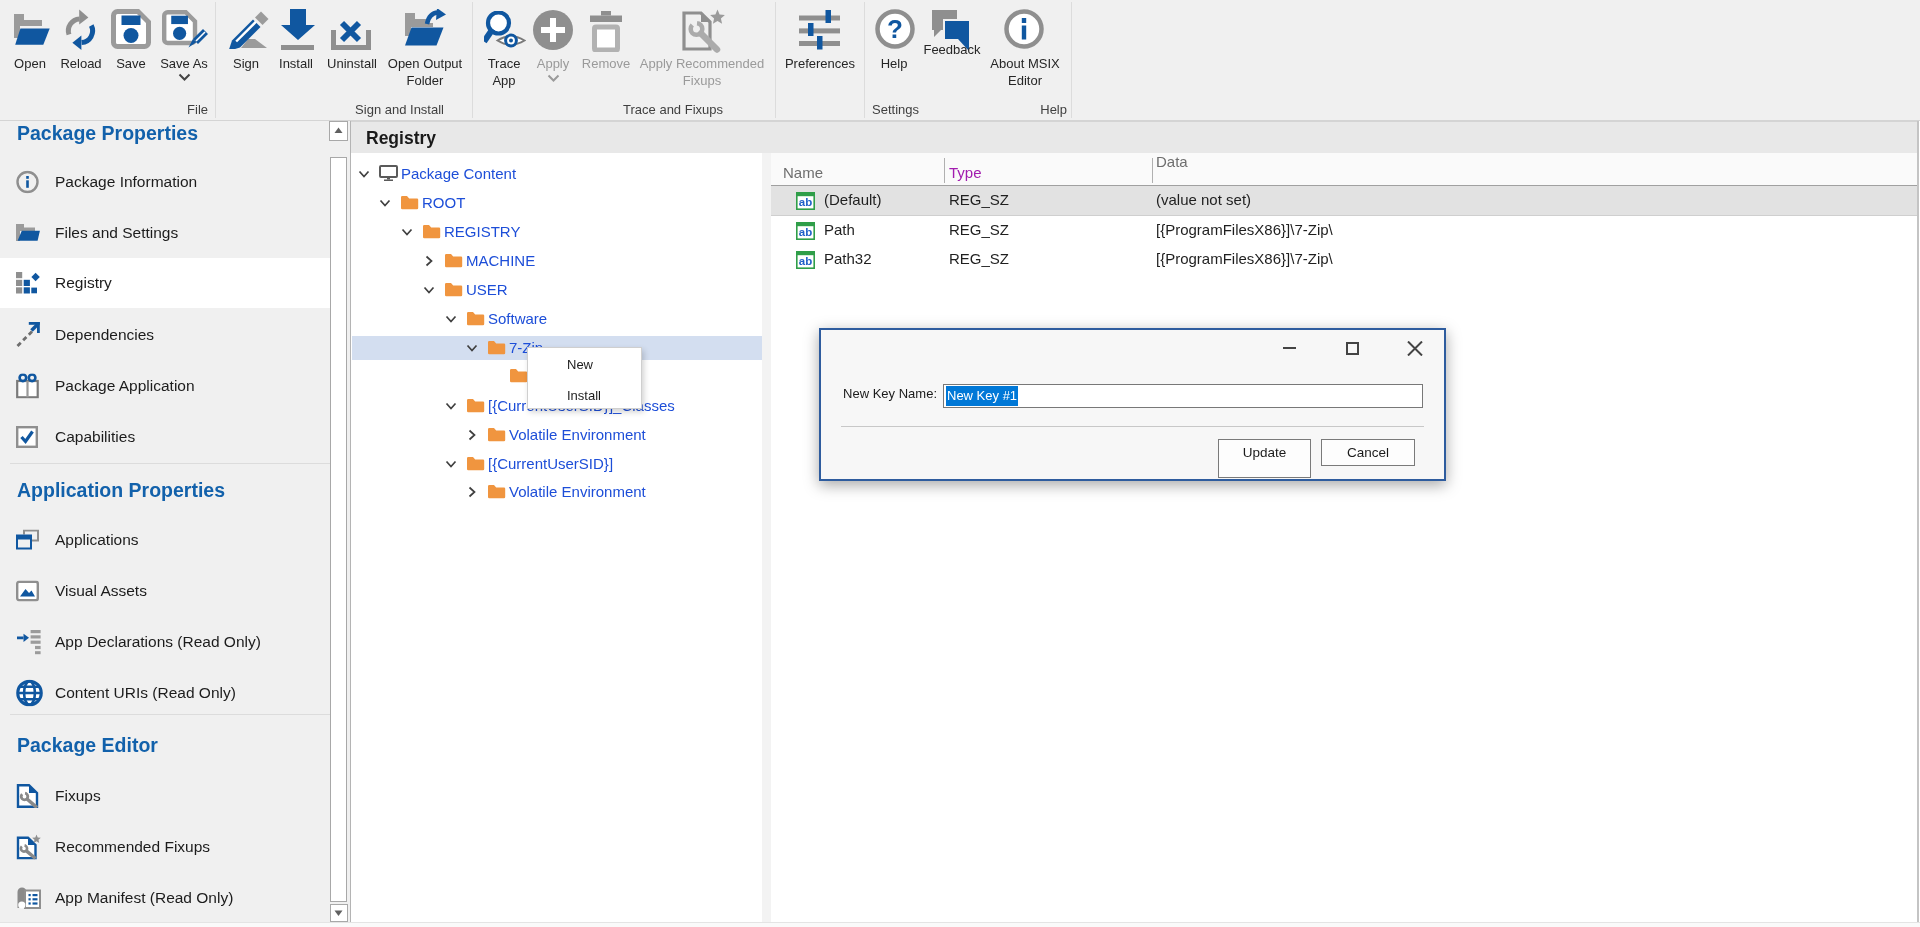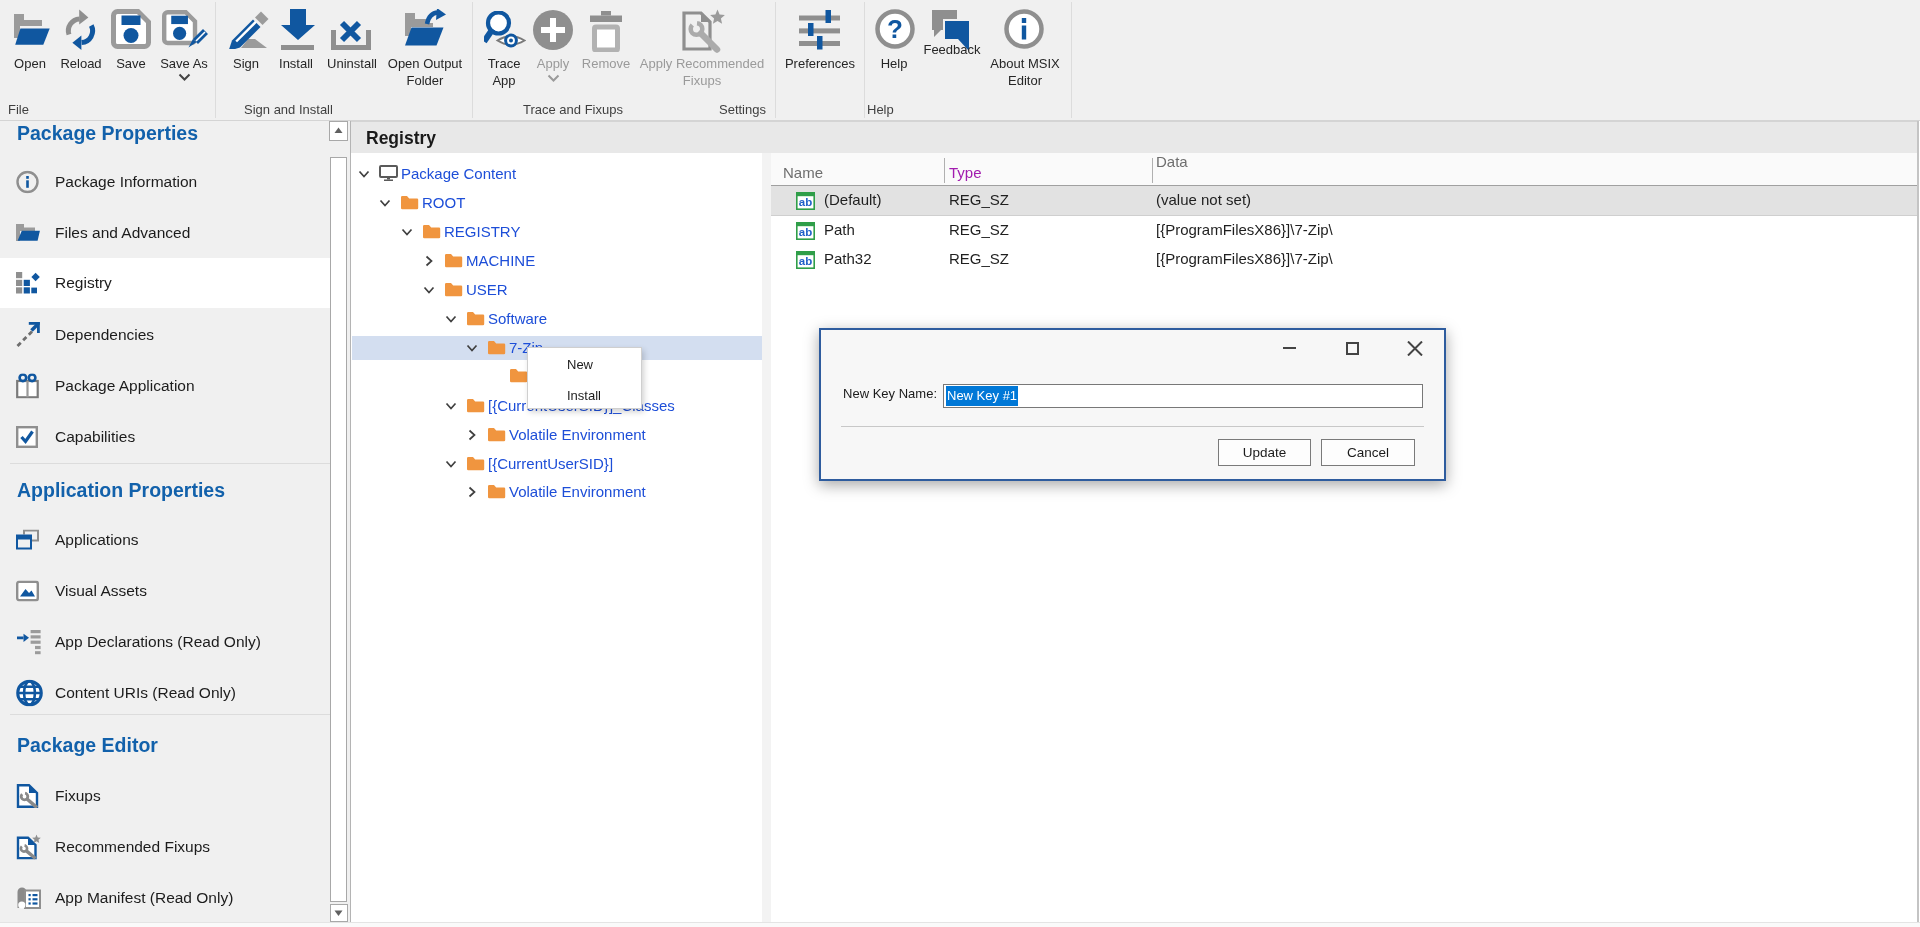--- a/index.html
+++ b/index.html
@@ -1,20 +1,20 @@
 <!DOCTYPE html>
 <html><head><meta charset="utf-8"><title>MSIX Editor</title>
 <style>
 *{margin:0;padding:0;box-sizing:border-box}
 html,body{width:1920px;height:927px;overflow:hidden;background:#fff;
 font-family:"Liberation Sans",sans-serif;position:relative}
 .abs{position:absolute}
 .lbl{position:absolute;font-size:13px;color:#262626;text-align:center;line-height:17px;white-space:nowrap}
 .lbl.dis{color:#9a9a9a}
-.glabel{position:absolute;top:102px;font-size:13px;color:#3f3f3f;text-align:left;white-space:nowrap}
+.glabel{position:absolute;top:102px;font-size:13px;color:#3f3f3f;text-align:right;white-space:nowrap}
 .vsep{position:absolute;top:2px;height:116px;width:1px;background:#dcdcdc}
 .sideitem{position:absolute;left:0;width:330px;height:50px}
 .sideitem .txt{position:absolute;left:55px;top:50%;transform:translateY(-50%);font-size:15.5px;color:#1c1c1c;white-space:nowrap}
 .sideitem svg{position:absolute;left:16px;top:50%;transform:translateY(-50%)}
 .shead{position:absolute;left:17px;font-size:19.5px;font-weight:bold;color:#1261ab;white-space:nowrap}
 .trow-txt{position:absolute;font-size:15px;color:#1d4ed8;white-space:nowrap}
 .tbl-txt{position:absolute;font-size:15px;color:#1f1f1f;white-space:nowrap}
 </style></head>
 <body>
 <div class="abs" style="left:0;top:0;width:1920px;height:121px;background:#f0f0f0;border-bottom:1px solid #d4d4d4"></div>
@@ -160,21 +160,21 @@
       <rect x="10.2" y="9.8" width="2.6" height="7.5" fill="#1057a0"></rect>
     </svg>
     <span class="txt">Package Information</span>
   </div>
 <div class="sideitem" style="top:208px">
     <svg width="25" height="20" viewBox="0 0 25 20">
       <path d="M0,1 h8 v3.5 h11 v3.5 H0 Z" fill="#9b9b9b"></path>
       <rect x="0" y="8" width="4" height="10" fill="#9b9b9b"></rect>
       <polygon points="5.8,7.7 23.9,7.7 21.6,17.8 1.6,17.8" fill="#1057a0"></polygon>
     </svg>
-    <span class="txt">Files and Advanced</span>
+    <span class="txt">Files and Settings</span>
   </div>
 <div class="sideitem" style="top:258px">
     <svg width="25" height="23" viewBox="0 0 25 23">
       <rect x="0" y="0.5" width="6.2" height="6.2" fill="#8f8f8f"></rect>
       <rect x="0" y="8.3" width="6.2" height="6.2" fill="#8f8f8f"></rect>
       <rect x="0" y="15.8" width="6.2" height="6.2" fill="#8f8f8f"></rect>
       <rect x="7.7" y="8.3" width="6.2" height="6.2" fill="#1057a0"></rect>
       <rect x="7.7" y="15.8" width="6.2" height="6.2" fill="#1057a0"></rect>
       <rect x="15.3" y="16.1" width="5.7" height="5.7" fill="#1057a0"></rect>
       <rect x="16.6" y="2.4" width="6" height="6" transform="rotate(45 19.6 5.4)" fill="#1057a0"></rect>
@@ -418,13 +418,13 @@
 <svg class="abs" style="left:1346px;top:342px;z-index:11" width="13" height="13" viewBox="0 0 13 13">
     <rect x="1" y="1" width="11" height="11" fill="none" stroke="#444" stroke-width="2"></rect>
   </svg>
 <svg class="abs" style="left:1407px;top:341px;z-index:11" width="16" height="15" viewBox="0 0 16 15">
     <path d="M1,0.5 L15,14.5 M15,0.5 L1,14.5" stroke="#444" stroke-width="2"></path>
   </svg>
 <div class="abs" style="right:983px;top:386px;font-size:13px;color:#1b1b1b;z-index:11;white-space:nowrap">New Key Name:</div>
 <div class="abs" style="left:943px;top:384px;width:480px;height:24px;background:#fff;border:1px solid #787878;z-index:11"></div>
 <div class="abs" style="left:946px;top:386px;height:20px;background:#0078d7;color:#fff;font-size:13px;line-height:20px;padding:0 1px;z-index:12">New Key #1</div>
 <div class="abs" style="left:841px;top:426px;width:583px;height:1px;background:#c8c8c8;z-index:11"></div>
-<div class="abs" style="left:1218px;top:439px;width:93px;height:27px;background:#fdfdfd;border:1px solid #7a7a7a;z-index:11;text-align:center;font-size:13.5px;color:#1b1b1b;line-height:25px">Update</div>
+<div class="abs" style="left:1218px;top:439px;width:93px;height:39px;background:#fdfdfd;border:1px solid #7a7a7a;z-index:11;text-align:center;font-size:13.5px;color:#1b1b1b;line-height:25px">Update</div>
 <div class="abs" style="left:1321px;top:439px;width:94px;height:27px;background:#fdfdfd;border:1px solid #7a7a7a;z-index:11;text-align:center;font-size:13.5px;color:#1b1b1b;line-height:25px">Cancel</div>
 </body></html>

